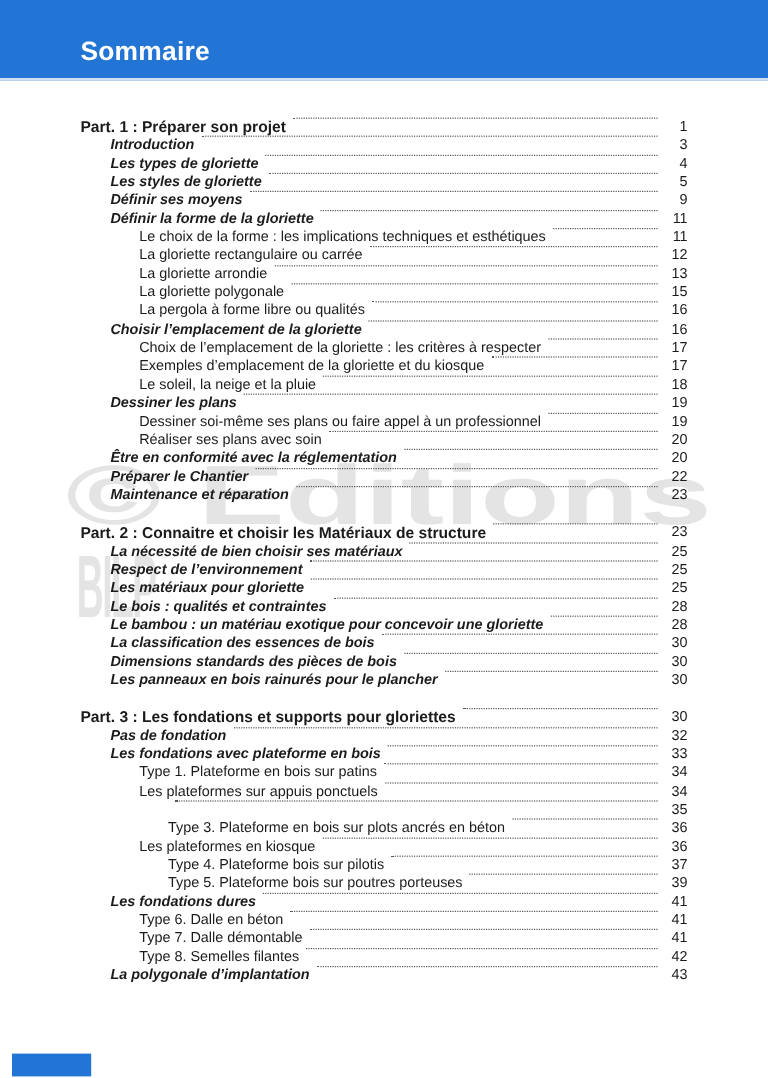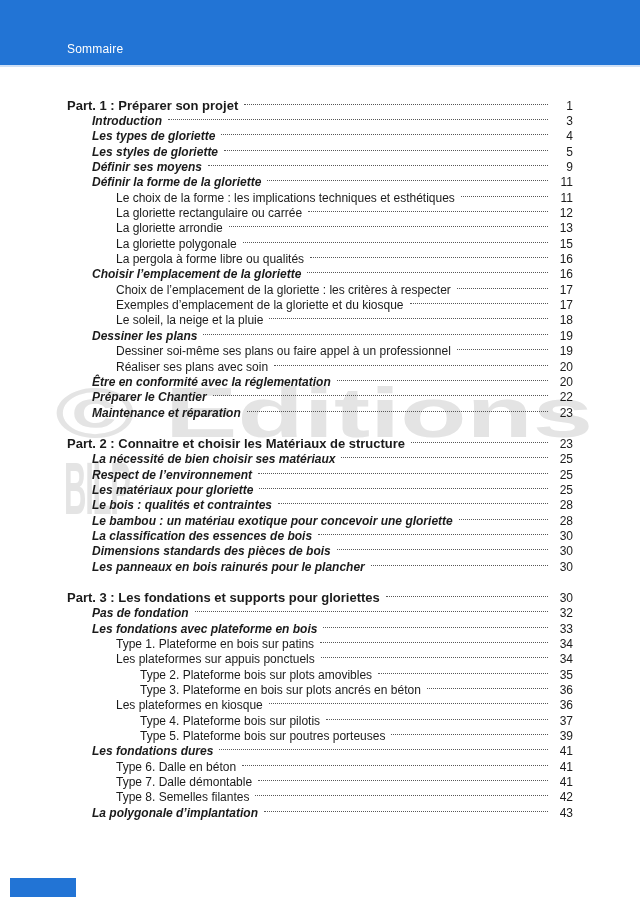--- a/index.html
+++ b/index.html
@@ -15,22 +15,22 @@
   .header {
     position:absolute; top:0; left:0; width:640px; height:67px;
     background:#2274d5;
     display:flex; align-items:flex-end;
     border-bottom:2px solid #cfe0f5;
     box-sizing:border-box;
     z-index:2;
   }
   .header .title {
     color:#ffffff;
-    font-weight:normal;
-    font-size:12px;
+    font-weight:bold;
+    font-size:22px;
     margin:0 0 9px 67px;
     letter-spacing:0.2px;
   }
 
   
   .watermark {
     position:absolute;
     color:#e4e4e4;
     font-weight:bold;
     white-space:nowrap;
@@ -54,21 +54,21 @@
 
   
   .toc {
     position:absolute; top:67px; left:0; width:640px;
     box-sizing:border-box;
     padding:31px 67px 0 67px;
     z-index:1;
   }
   .row {
     display:flex;
-    align-items:center;
+    align-items:flex-start;
     height:15.35px;
     font-size:12px;
     color:#1b1b1b;
     box-sizing:border-box;
   }
   .row .label { white-space:nowrap; }
   .row .dots {
     flex:1;
     height:0;
     border-bottom:1.6px dotted #575757;
@@ -281,21 +281,20 @@
       <span class="label">Type 1. Plateforme en bois sur patins</span>
       <span class="dots"></span>
       <span class="pagenum">34</span>
     </div>
     <div class="row l2">
       <span class="label">Les plateformes sur appuis ponctuels</span>
       <span class="dots"></span>
       <span class="pagenum">34</span>
     </div>
     <div class="row l3">
-      <span class="label">Type 2. Plateforme bois sur plots amovibles</span>
       <span class="dots"></span>
       <span class="pagenum">35</span>
     </div>
     <div class="row l3">
       <span class="label">Type 3. Plateforme en bois sur plots ancrés en béton</span>
       <span class="dots"></span>
       <span class="pagenum">36</span>
     </div>
     <div class="row l2">
       <span class="label">Les plateformes en kiosque</span>

